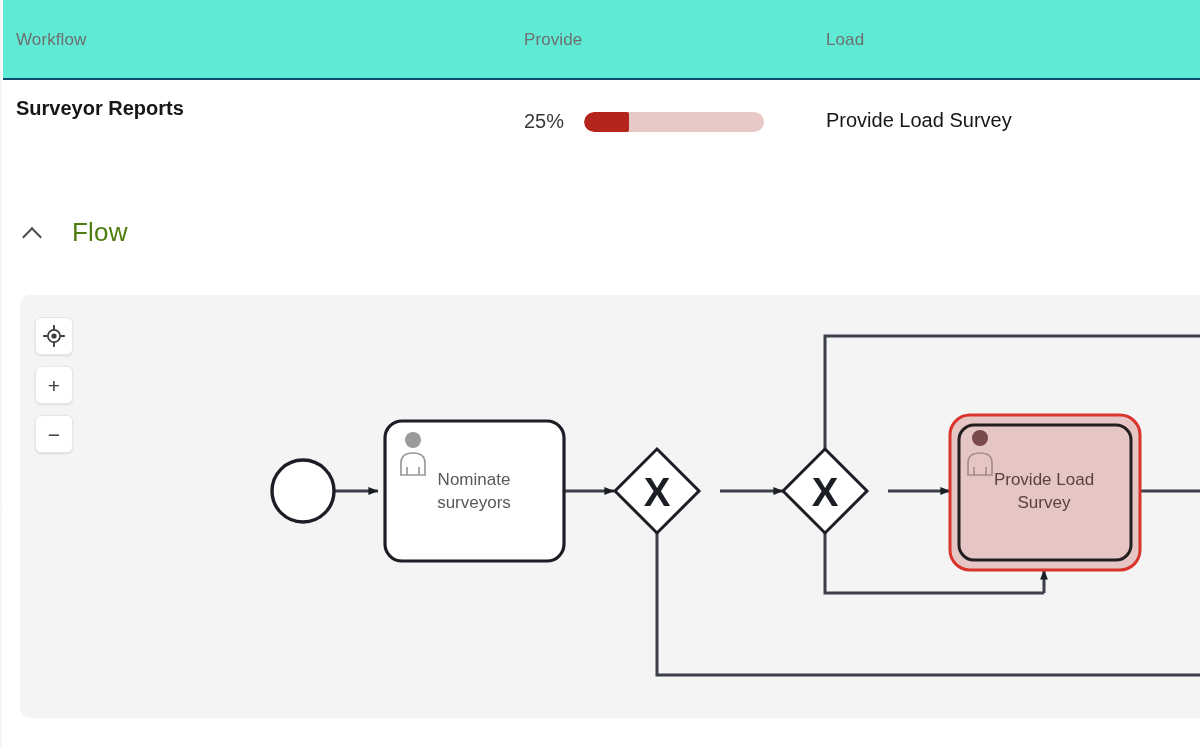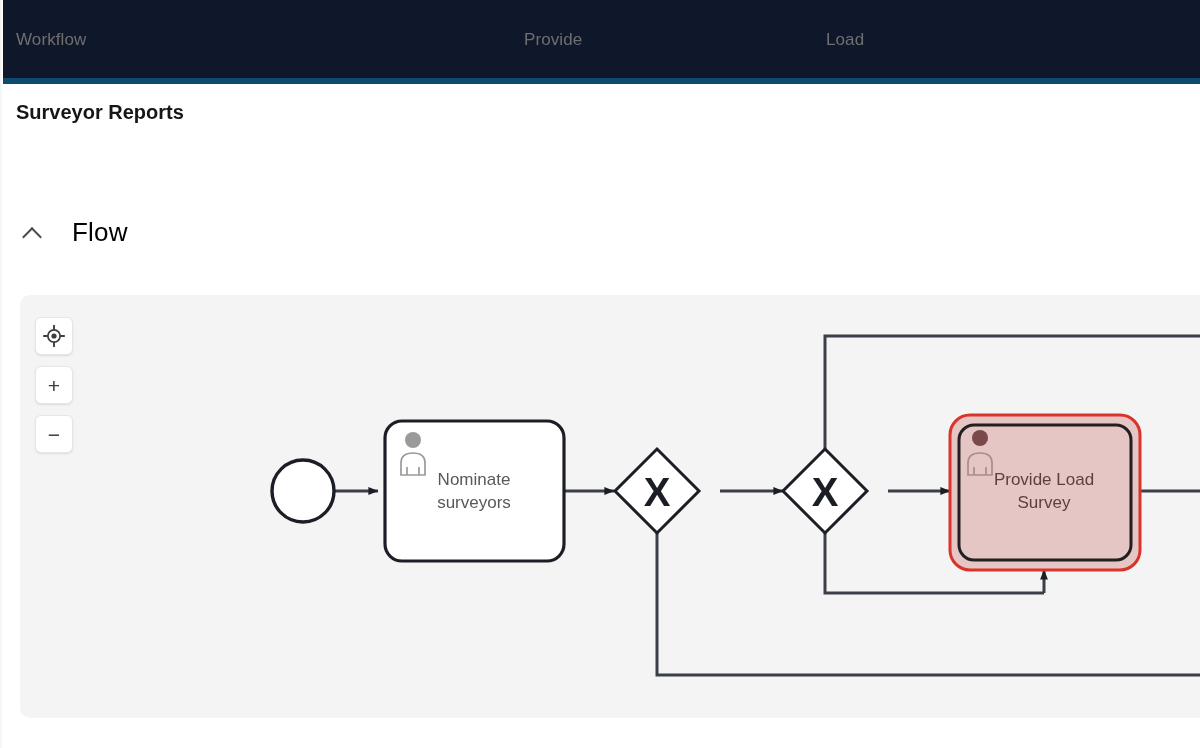--- a/index.html
+++ b/index.html
@@ -19,22 +19,22 @@
   
   .wf-table {
     position: absolute;
     left: 0; top: 0;
     width: 1200px;
     background: #ffffff;
   }
   .wf-header-row {
     position: relative;
     height: 78px;
-    border-bottom: 6px solid #0c4a6e;
-    background: #0f172a;
+    border-bottom: 2px solid #0c4a6e;
+    background: #5eead4;
   }
   .wf-col-head {
     position: absolute;
     top: 30px;
     font-size: 17px;
     color: #6f6f6f;
     letter-spacing: .1px;
     white-space: nowrap;
   }
   .col-workflow { left: 16px; }
@@ -124,21 +124,21 @@
     content: "";
     position: absolute;
     left: 5px; top: 10px;
     width: 12px; height: 12px;
     border-left: 2px solid #4d4d4d;
     border-top: 2px solid #4d4d4d;
     transform: rotate(45deg);
   }
   .flow-title {
     font-size: 26px;
-    color: #000000;
+    color: #4d7c0f;
     letter-spacing: .2px;
     text-align: center;
   }
 
   
   .flow-canvas {
     position: absolute;
     left: 20px; top: 136px;
     width: 1180px;
     height: 423px;
@@ -203,21 +203,28 @@
 
   <div class="wf-header-row">
     <div class="wf-col-head col-workflow">Workflow</div>
     <div class="wf-col-head col-progress">Provide</div>
     <div class="wf-col-head col-task">Load</div>
   </div>
 
   <div class="wf-body-row">
     <div class="cell-workflow-name">Surveyor Reports</div>
 
-
+    <div class="cell-progress">
+      <span class="progress-pct">25%</span>
+      <span class="progress-track">
+        <span class="progress-fill" id="progress-fill" style="width: 25%;"></span>
+      </span>
+    </div>
+
+    <div class="cell-task">Provide Load Survey</div>
   </div>
 </div>
 
 <div class="flow-section">
 
   <div class="flow-header">
     <span class="chevron-up-icon"></span>
     <span class="flow-title">Flow</span>
   </div>
 

